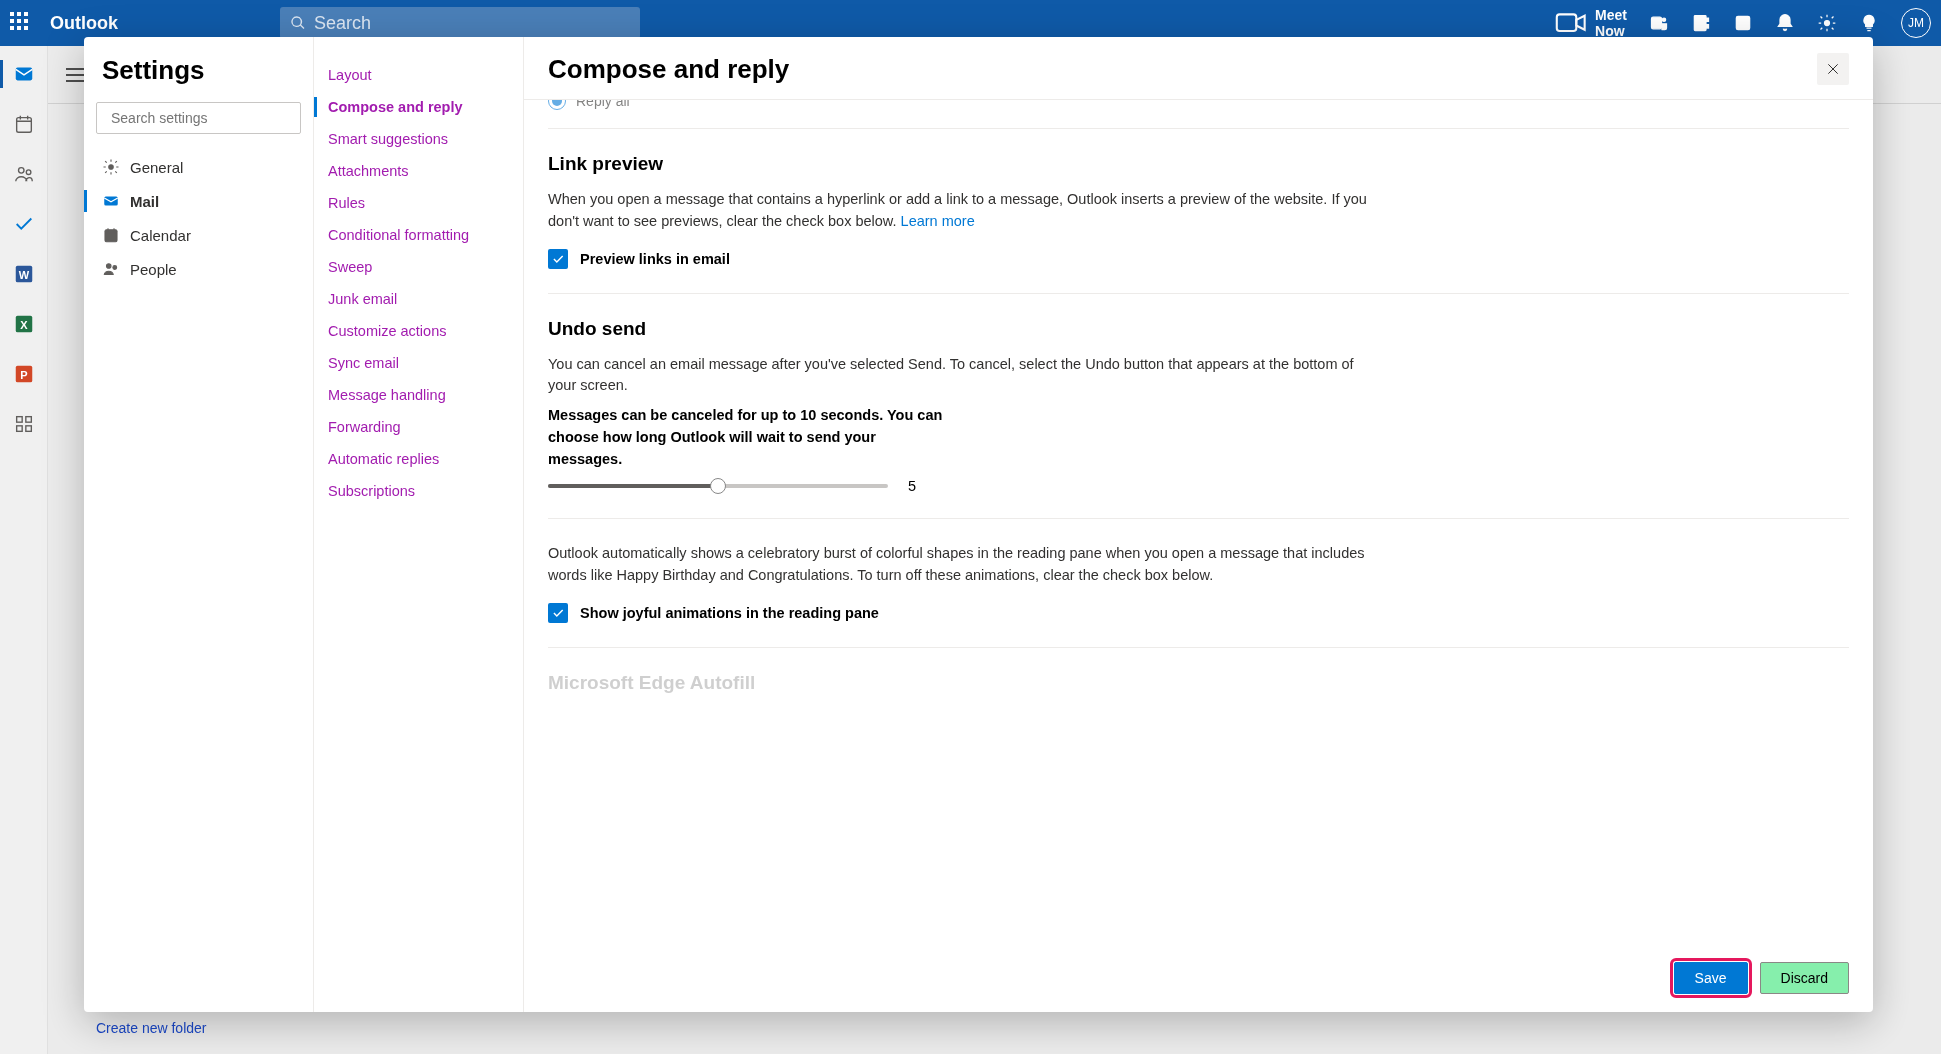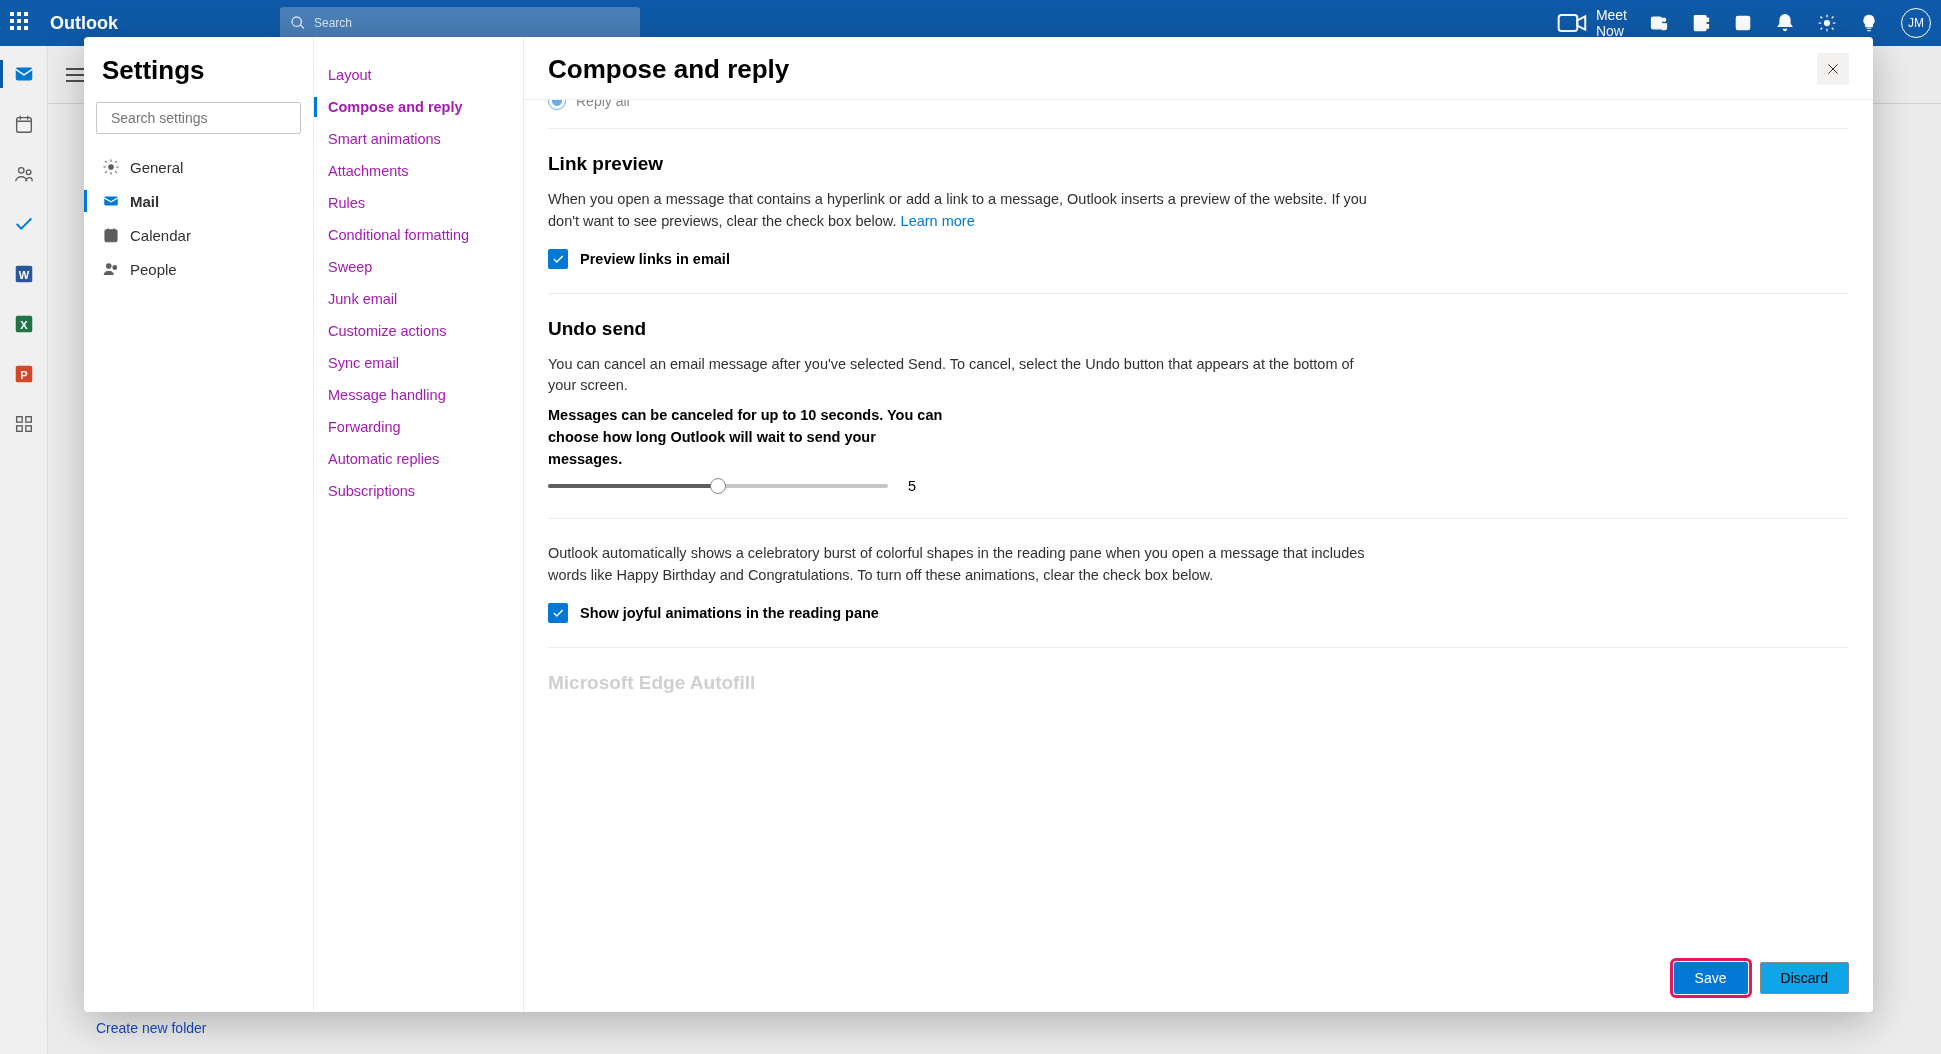--- a/index.html
+++ b/index.html
@@ -8,26 +8,26 @@
 
   
   .header-bar { height: 46px; background: #0f5aa8; display: flex; align-items: center; color: #fff; padding: 0 10px; gap: 12px; }
   .header-left { display: flex; align-items: center; gap: 18px; }
   .app-launcher { width: 22px; height: 22px; display: grid; grid-template-columns: repeat(3,4px); grid-template-rows: repeat(3,4px); gap: 3px; cursor: pointer; }
   .app-launcher span { background: #fff; width: 4px; height: 4px; }
   .app-title { font-size: 18px; font-weight: 600; }
   .search-wrap { flex: 0 0 360px; margin-left: 150px; }
   .search-box { width: 100%; height: 32px; background: #4a7fb8; border: none; border-radius: 3px; display: flex; align-items: center; padding: 0 10px; color: #fff; }
   .search-box svg { width: 16px; height: 16px; margin-right: 8px; fill: #dbe6f2; }
-  .search-box input { flex: 1; background: transparent; border: none; outline: none; color: #fff; font-size: 12px; }
+  .search-box input { flex: 1; background: transparent; border: none; outline: none; color: #fff; font-size: 18px; }
   .search-box input::placeholder { color: #dbe6f2; }
   .header-right { margin-left: auto; display: flex; align-items: center; gap: 22px; }
   .header-icon { width: 20px; height: 20px; display: flex; align-items: center; justify-content: center; cursor: pointer; }
   .header-icon svg { width: 20px; height: 20px; fill: #fff; stroke: #fff; }
-  .meet-now { display: flex; align-items: center; gap: 8px; font-size: 14px; cursor: pointer; }
+  .meet-now { display: flex; align-items: center; gap: 8px; font-size: 14px; cursor: pointer; font-weight: bold; }
   .avatar { width: 30px; height: 30px; border-radius: 50%; border: 1px solid #fff; display: flex; align-items: center; justify-content: center; font-size: 12px; }
 
   
   .body-wrap { display: flex; height: calc(100% - 46px); position: relative; }
   .app-rail { width: 48px; background: #f0f0f0; border-right: 1px solid #e0e0e0; display: flex; flex-direction: column; align-items: center; padding-top: 14px; gap: 22px; }
   .rail-item { width: 28px; height: 28px; display: flex; align-items: center; justify-content: center; cursor: pointer; position: relative; }
   .rail-item.active::before { content:""; position:absolute; left:-10px; top:0; bottom:0; width:3px; background:#0f5aa8; }
   .rail-item svg { width: 22px; height: 22px; }
 
   
@@ -84,21 +84,21 @@
   .undo-text { font-size:14.5px; font-weight:600; max-width:400px; line-height:1.5; margin-top:8px; }
   .slider-wrap { display:flex; align-items:center; gap:20px; margin-top:8px; }
   .slider { width:340px; height:4px; background:#c8c6c4; border-radius:2px; position:relative; cursor:pointer; }
   .slider .fill { position:absolute; left:0; top:0; bottom:0; width:50%; background:#605e5c; border-radius:2px; }
   .slider .thumb { position:absolute; left:50%; top:50%; width:16px; height:16px; background:#fff; border:1px solid #888; border-radius:50%; transform:translate(-50%,-50%); }
   .slider-label { font-size:14.5px; }
 
   .cutoff-section h3 { color:#888; }
 
   .col3-footer { padding: 18px 24px; display:flex; justify-content:flex-end; gap:12px; }
-  .btn { height:32px; padding:0 20px; border-radius:2px; font-size:14px; cursor:pointer; border:1px solid #8a8886; background:#0ea5e9; }
+  .btn { height:32px; padding:0 20px; border-radius:2px; font-size:14px; cursor:pointer; border:1px solid #8a8886; background:#86efac; }
   .btn.primary { background:#0078d4; color:#fff; border-color:#0078d4; }
   .btn.highlighted { outline: 3px solid #e5185d; outline-offset: 1px; }
 </style>
 </head>
 <body>
 
 <div class="header-bar">
   <div class="header-left">
     <div class="app-launcher">
       <span></span>
@@ -274,21 +274,21 @@
                 <path d="M3 20c0-3 3-5 6-5s6 2 6 5"></path>
               </svg>
             <span>People</span>
           </div>
         </div>
       </div>
 
       <div class="settings-col2">
         <div class="sub-item">Layout</div>
         <div class="sub-item active">Compose and reply</div>
-        <div class="sub-item">Smart animations</div>
+        <div class="sub-item">Smart suggestions</div>
         <div class="sub-item">Attachments</div>
         <div class="sub-item">Rules</div>
         <div class="sub-item">Conditional formatting</div>
         <div class="sub-item">Sweep</div>
         <div class="sub-item">Junk email</div>
         <div class="sub-item">Customize actions</div>
         <div class="sub-item">Sync email</div>
         <div class="sub-item">Message handling</div>
         <div class="sub-item">Forwarding</div>
         <div class="sub-item">Automatic replies</div>

